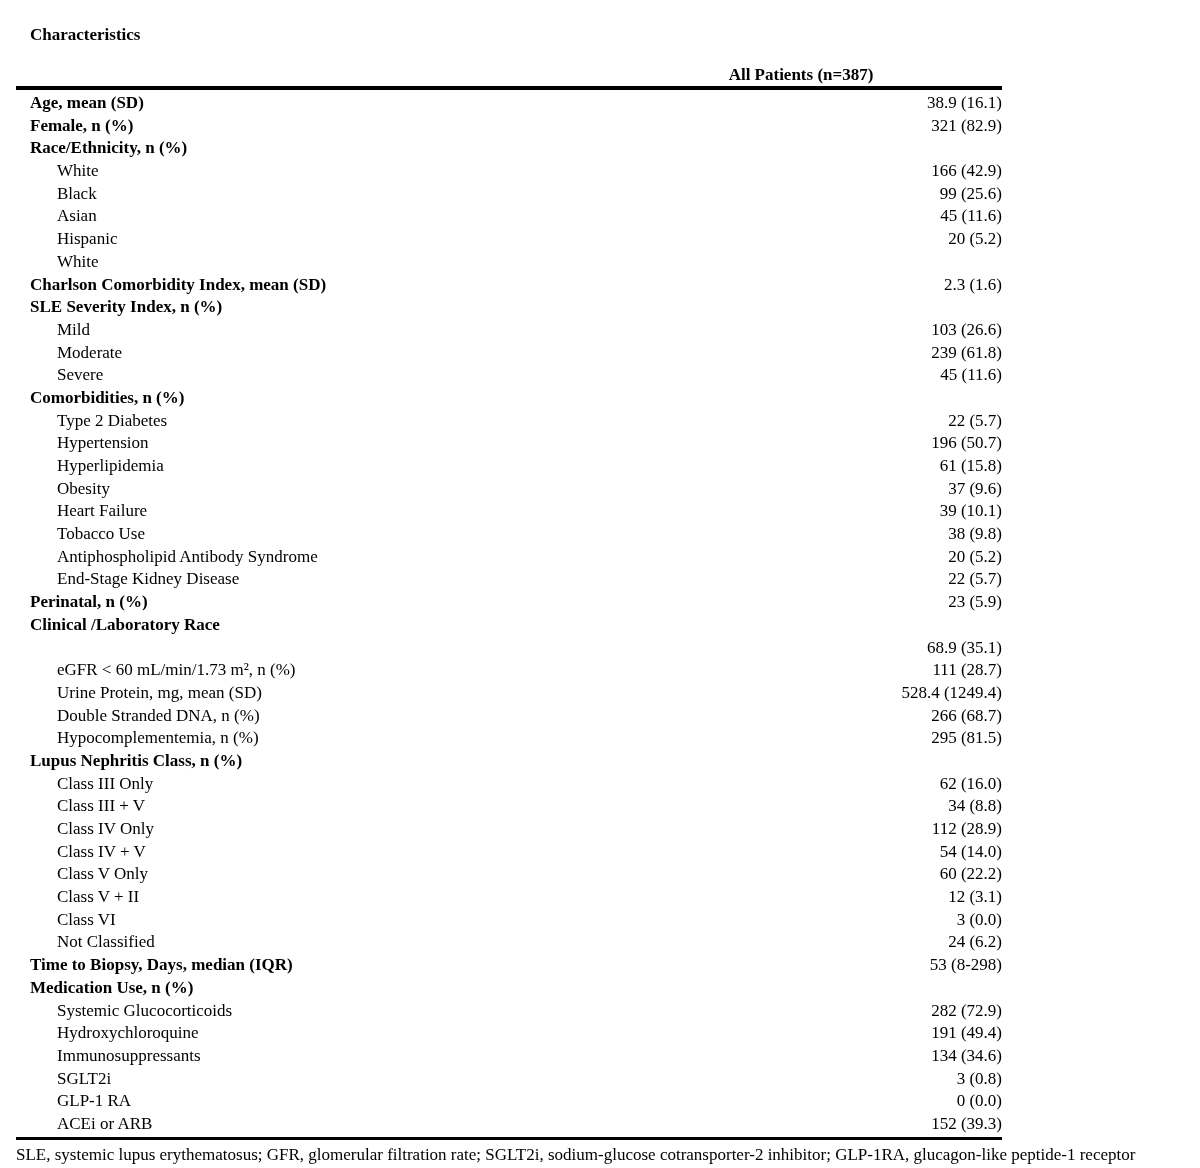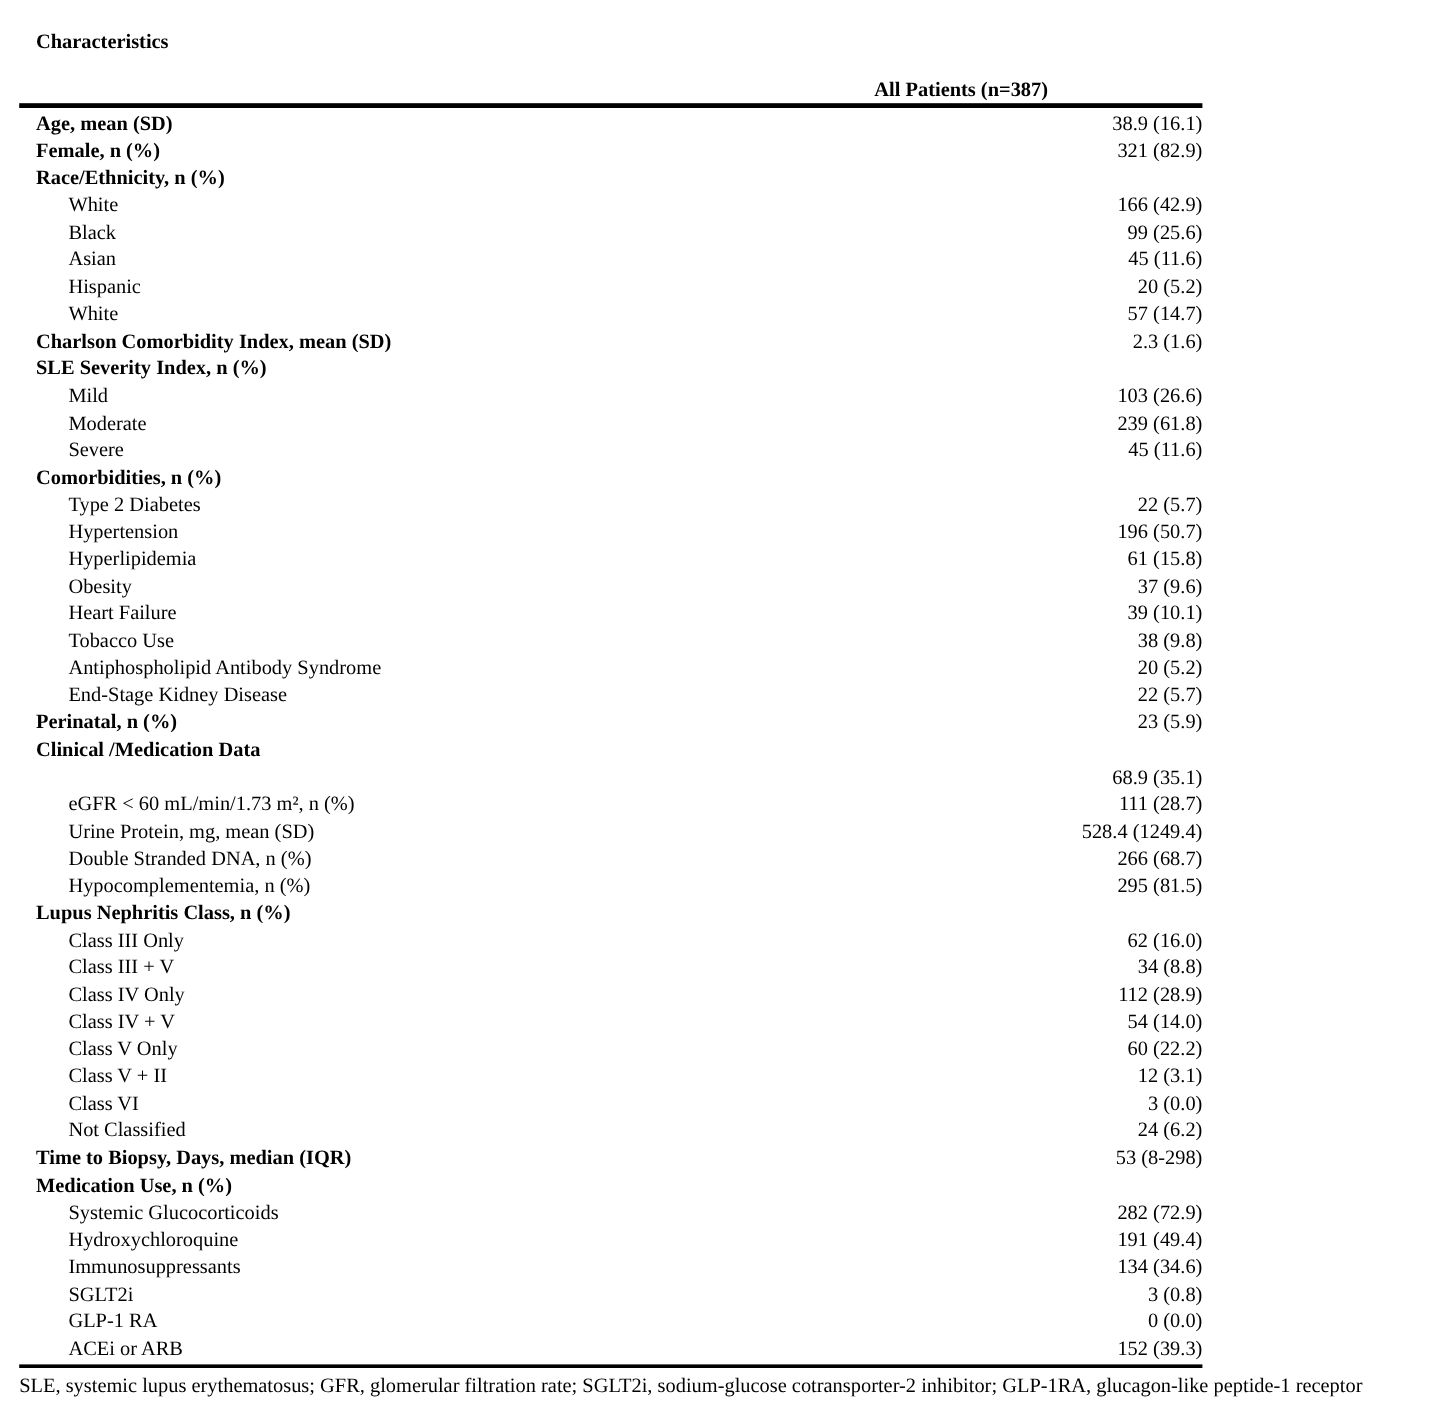--- a/index.html
+++ b/index.html
@@ -110,21 +110,20 @@
       <div class="trow indent">
     <div class="label">Asian</div>
     <div class="value">45 (11.6)</div>
   </div>
       <div class="trow indent">
     <div class="label">Hispanic</div>
     <div class="value">20 (5.2)</div>
   </div>
       <div class="trow indent">
     <div class="label">White</div>
-    <div class="value">57 (14.7)</div>
   </div>
       <div class="trow bold">
     <div class="label">Charlson Comorbidity Index, mean (SD)</div>
     <div class="value">2.3 (1.6)</div>
   </div>
       <div class="trow bold">
     <div class="label">SLE Severity Index, n (%)</div>
     <div class="value"></div>
   </div>
       <div class="trow indent">
@@ -173,21 +172,21 @@
   </div>
       <div class="trow indent">
     <div class="label">End-Stage Kidney Disease</div>
     <div class="value">22 (5.7)</div>
   </div>
       <div class="trow bold">
     <div class="label">Perinatal, n (%)</div>
     <div class="value">23 (5.9)</div>
   </div>
       <div class="trow bold">
-    <div class="label">Clinical /Medication Data</div>
+    <div class="label">Clinical /Laboratory Race</div>
     <div class="value"></div>
   </div>
       <div class="trow indent">
     <div class="value">68.9 (35.1)</div>
   </div>
       <div class="trow indent">
     <div class="label">eGFR &lt; 60 mL/min/1.73 m², n (%)</div>
     <div class="value">111 (28.7)</div>
   </div>
       <div class="trow indent">

